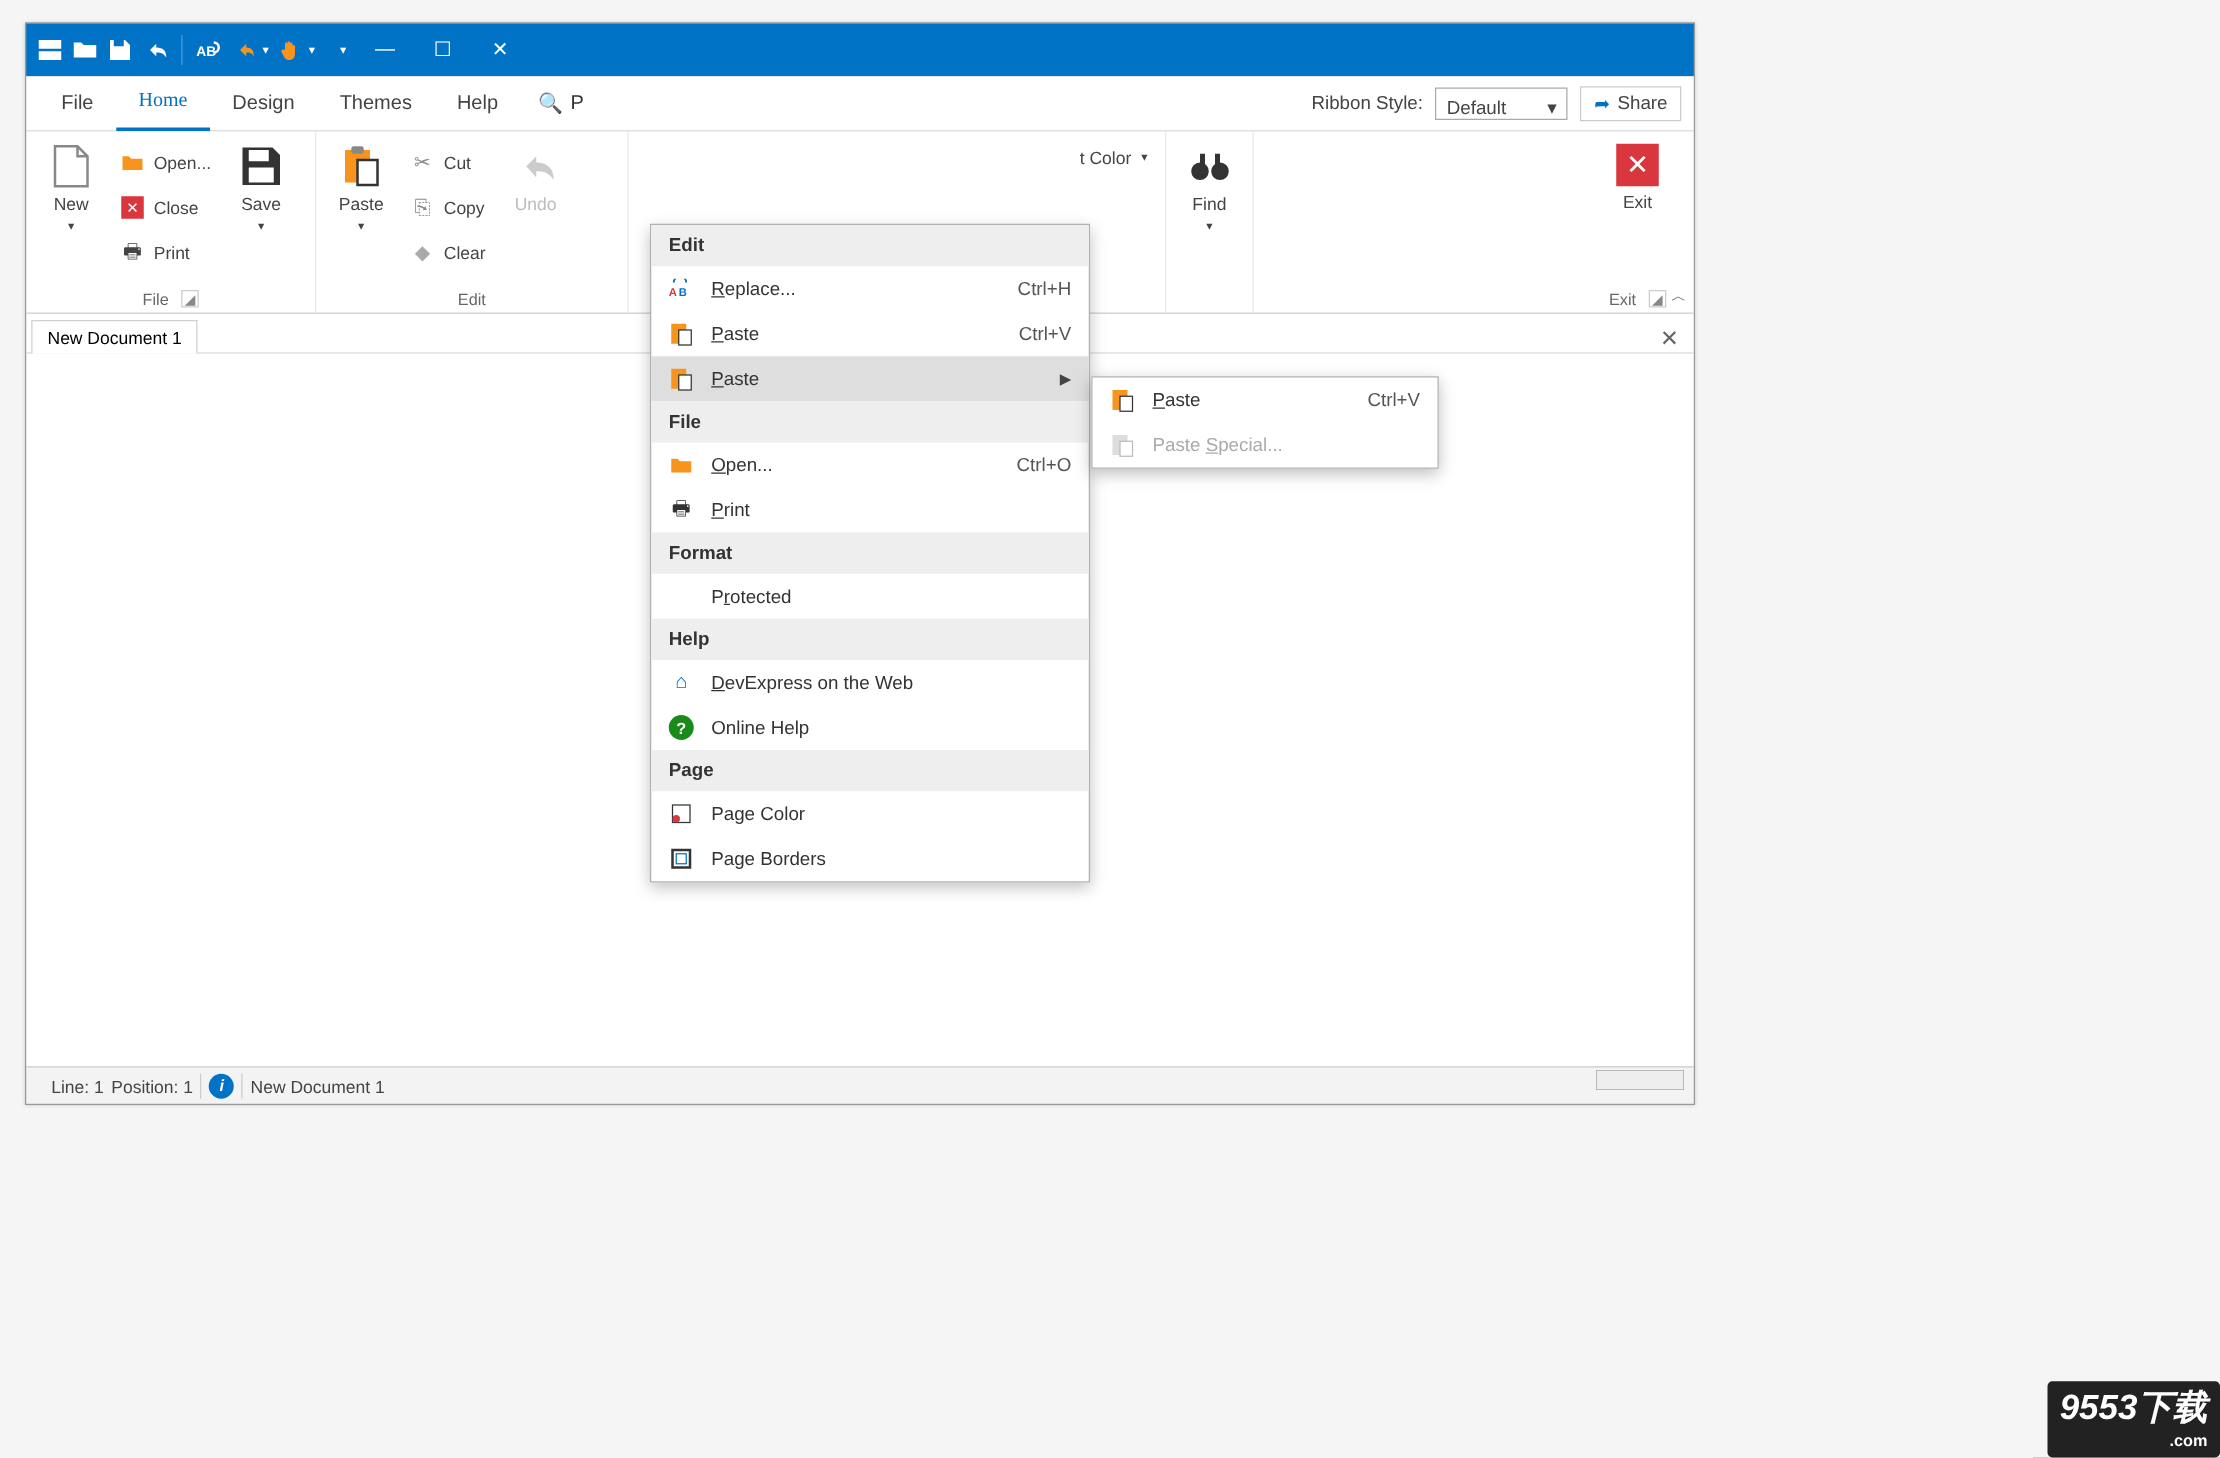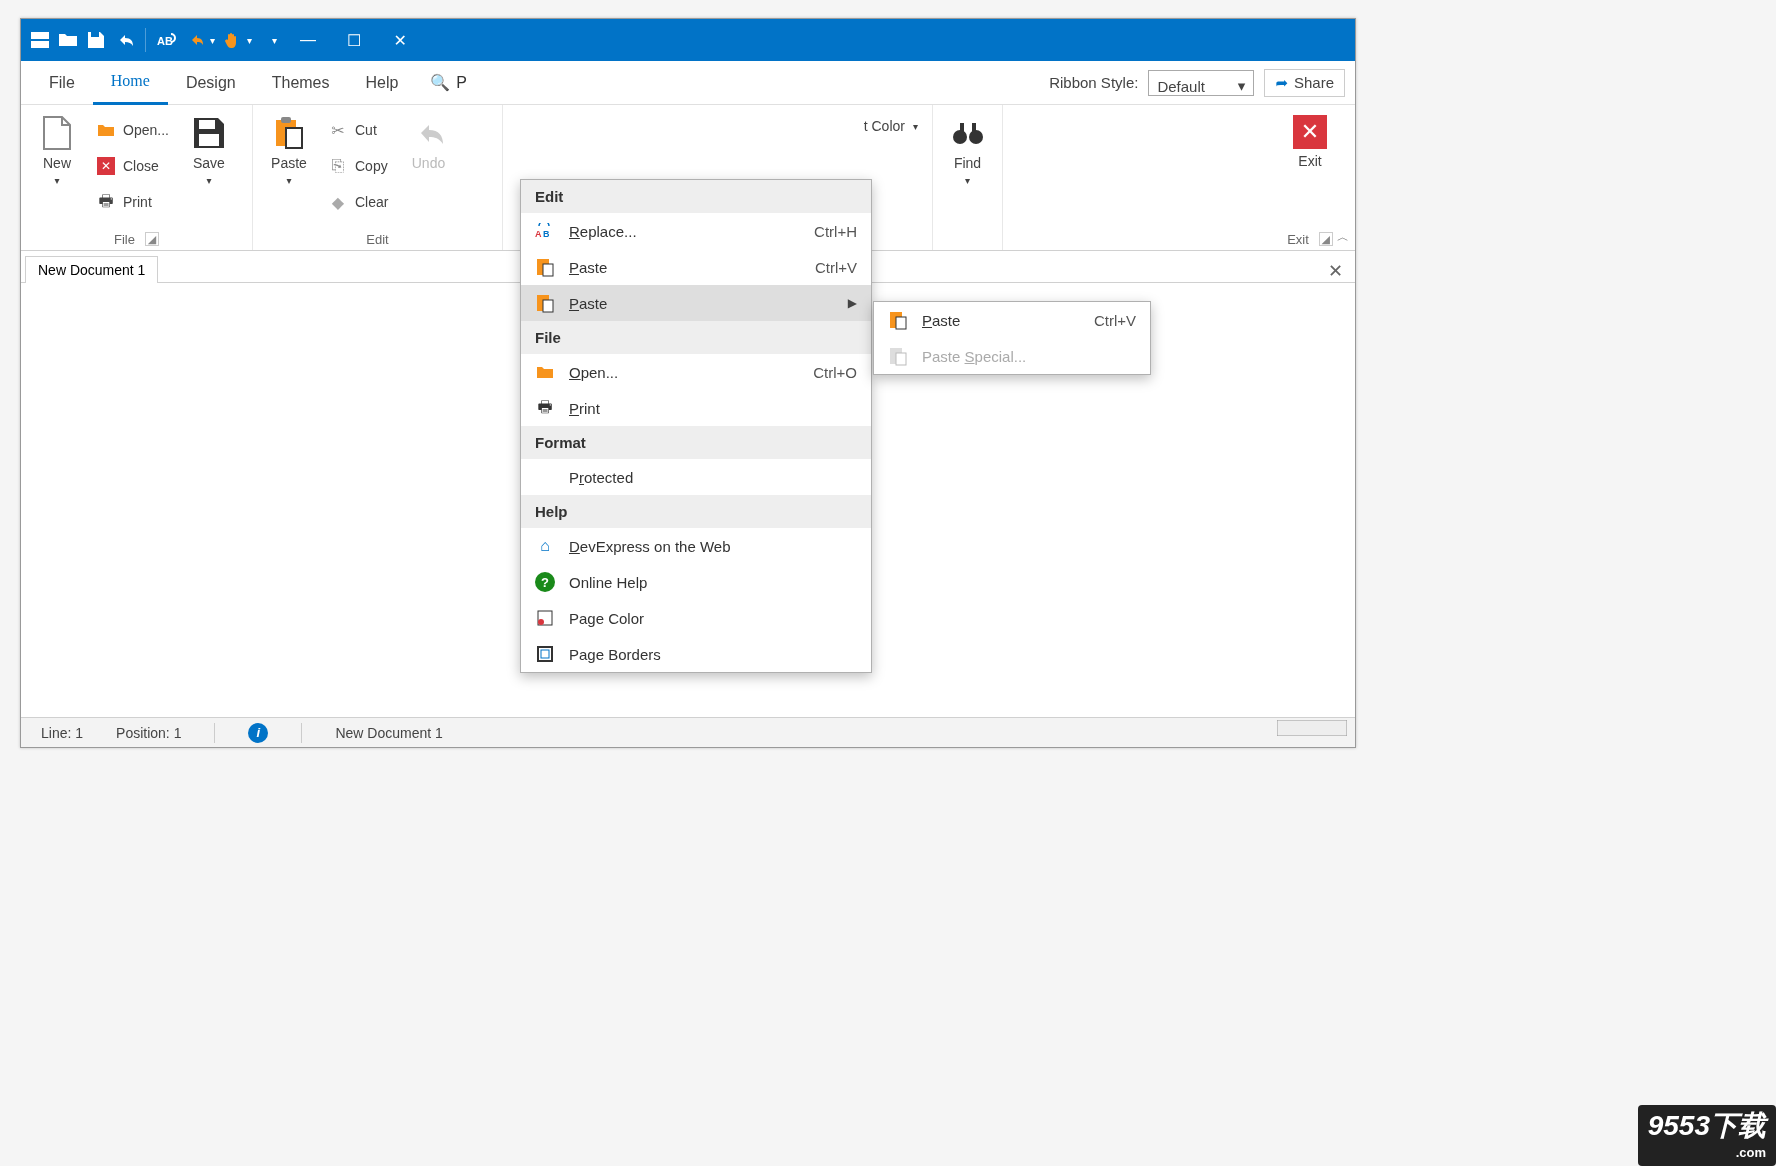--- a/index.html
+++ b/index.html
@@ -1,17 +1,17 @@
 <!DOCTYPE html>
 <html><head>
 <meta charset="utf-8">
 <style>
 * { box-sizing: border-box; margin: 0; padding: 0; font-family: 'Segoe UI', Tahoma, sans-serif; }
 body { background: #f5f5f5; width: 1776px; height: 1166px; position: relative; }
-.app-window { position: absolute; left: 20px; top: 18px; width: 1336px; height: 730px; background: #a3a3a3; border: 1px solid #999; display: flex; flex-direction: column; box-shadow: 0 0 3px rgba(0,0,0,0.2); }
+.app-window { position: absolute; left: 20px; top: 18px; width: 1336px; height: 866px; background: #a3a3a3; border: 1px solid #999; display: flex; flex-direction: column; box-shadow: 0 0 3px rgba(0,0,0,0.2); }
 .titlebar { height: 42px; background: #0173c7; display: flex; align-items: center; color: #fff; font-size: 15px; }
 .qat { display: flex; align-items: center; gap: 6px; padding: 0 8px; }
 .qat .ico { width: 22px; height: 22px; display: inline-flex; align-items: center; justify-content: center; color: #fff; font-size: 18px; }
 .qat .sep { width: 1px; height: 24px; background: rgba(255,255,255,0.3); margin: 0 4px; }
 .qat .caret { font-size: 10px; margin-left: -2px; }
 .title-text { flex: 1; text-align: center; }
 .winctrl { display: flex; }
 .winctrl div { width: 46px; height: 42px; display: flex; align-items: center; justify-content: center; font-size: 16px; }
 .tabbar { height: 44px; background: #fff; display: flex; align-items: center; border-bottom: 1px solid #e0e0e0; padding: 0 10px; gap: 0; }
 .tab { padding: 0 18px; height: 44px; display: flex; align-items: center; font-size: 16px; color: #444; cursor: pointer; }
@@ -30,21 +30,21 @@
 .big-btn .bico { width: 36px; height: 36px; display: flex; align-items: center; justify-content: center; font-size: 30px; }
 .small-btn { display: flex; align-items: center; gap: 8px; font-size: 14px; color: #444; height: 30px; padding: 0 4px; }
 .small-btn .sico { width: 18px; height: 18px; display: inline-flex; align-items: center; justify-content: center; font-size: 16px; }
 .vstack { display: flex; flex-direction: column; gap: 6px; padding-top: 4px; }
 .dialog-launcher { font-size: 11px; color: #888; border: 1px solid #ccc; width: 14px; height: 14px; display: inline-flex; align-items: center; justify-content: center; margin-left: 4px; }
 .collapse-caret { position: absolute; right: 6px; bottom: 4px; font-size: 12px; color: #666; }
 .doc-tabs { height: 32px; background: #fff; border-bottom: 1px solid #d0d0d0; display: flex; align-items: flex-end; padding-left: 4px; }
 .doc-tab { border: 1px solid #d0d0d0; border-bottom: none; padding: 5px 12px; font-size: 14px; background: #fff; margin-bottom: -1px; }
 .doc-tab-close { margin-left: auto; padding: 0 12px; font-size: 18px; color: #666; }
 .editor { flex: 1; background: #fff; border-top: 1px solid #fff; }
-.statusbar { height: 30px; background: #f3f3f3; border-top: 1px solid #d0d0d0; display: flex; align-items: center; font-size: 14px; color: #444; padding: 0 20px; gap: 33px; }
+.statusbar { height: 30px; background: #f3f3f3; border-top: 1px solid #d0d0d0; display: flex; align-items: center; font-size: 14px; color: #444; padding: 0 20px; gap: 6px; }
 .statusbar .sep { width: 1px; height: 20px; background: #ccc; }
 .statusbar .info-ico { width: 20px; height: 20px; border-radius: 50%; background: #0173c7; color: #fff; display: inline-flex; align-items: center; justify-content: center; font-size: 13px; font-weight: bold; font-style: italic; }
 .popup { position: absolute; background: #fff; border: 1px solid #b0b0b0; box-shadow: 0 4px 12px rgba(0,0,0,0.25); font-size: 15px; }
 .popup-section-header { background: #eeeeee; padding: 8px 14px; font-weight: 600; color: #333; }
 .popup-item { display: flex; align-items: center; height: 36px; padding: 0 14px; gap: 14px; color: #333; }
 .popup-item .pico { width: 20px; height: 20px; display: inline-flex; align-items: center; justify-content: center; font-size: 16px; }
 .popup-item .pshortcut { margin-left: auto; color: #555; }
 .popup-item.hover { background: #dedede; }
 .popup-item .arrow { margin-left: auto; font-size: 12px; color: #444; }
 .popup-item.disabled { color: #aaa; }
@@ -341,20 +341,21 @@
     </div>
     <div class="popup-section-header">Help</div>
     <div class="popup-item">
       <span class="pico" style="color:#0173c7;">⌂</span>
       <span><span class="u">D</span>evExpress on the Web</span>
     </div>
     <div class="popup-item">
       <span class="pico" style="background:#1a8a1a;border-radius:50%;color:#fff;font-size:13px;font-weight:bold;">?</span>
       <span>Online Help</span>
     </div>
+    <div class="popup-section-header">Page</div>
     <div class="popup-item">
       <span class="pico">
           <svg width="18" height="18" viewBox="0 0 18 18">
             <rect x="2" y="2" width="14" height="14" fill="#fff" stroke="#333"></rect>
             <circle cx="5" cy="13" r="3" fill="#d9363e"></circle>
           </svg>
         </span>
       <span>Page Color</span>
     </div>
     <div class="popup-item">

